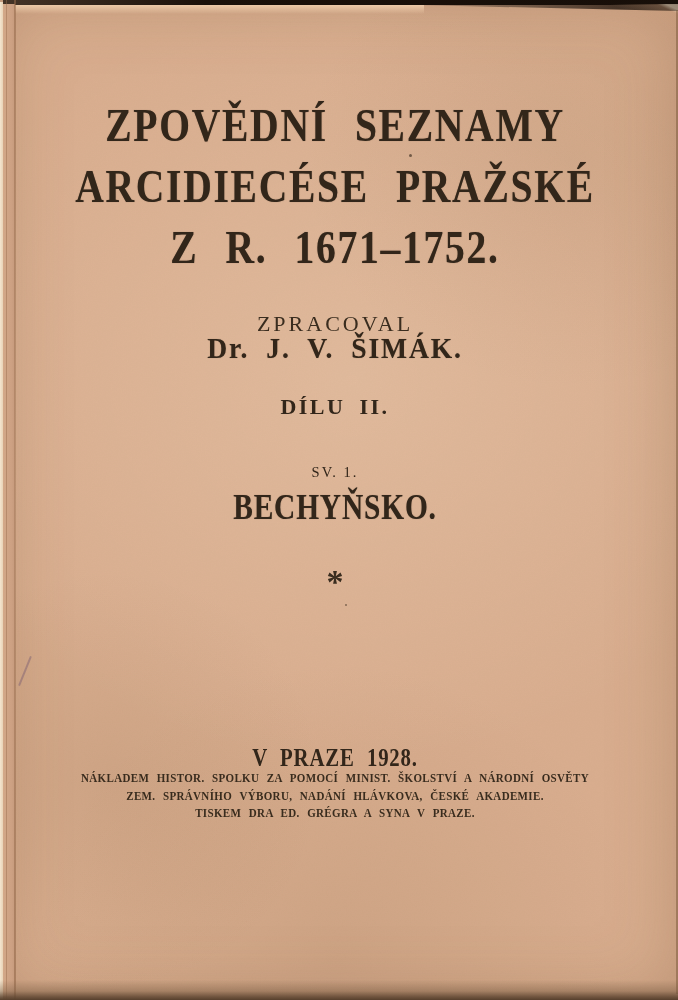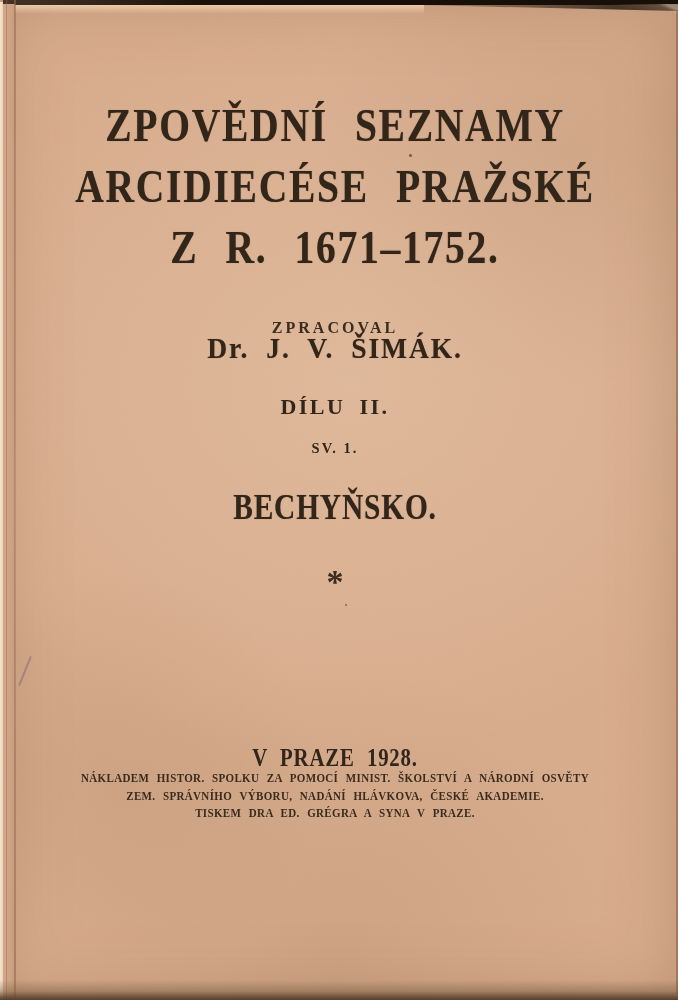--- a/index.html
+++ b/index.html
@@ -44,25 +44,25 @@
   .scratch{position:absolute;left:24px;top:655px;width:2px;height:32px;
     background:rgba(104,78,110,.38);transform:rotate(22deg);border-radius:2px;}
   .speck-1{position:absolute;left:409px;top:154px;width:3px;height:3px;background:rgba(60,44,30,.65);border-radius:50%;}
   .speck-2{position:absolute;left:345px;top:604px;width:2px;height:2px;background:rgba(60,44,30,.55);border-radius:50%;}
   
   .textblock{position:absolute;left:4px;right:12px;text-align:center;color:#32261a;}
   .t-line{transform:scaleX(.86);transform-origin:50% 50%;
     font-weight:bold;font-size:46px;line-height:61px;letter-spacing:2px;word-spacing:18px;
     text-shadow:0 0 1px rgba(50,38,26,.45);}
   .title{top:95px;}
-  .byline{top:311px;font-weight:bold;font-size:16px;letter-spacing:3px;word-spacing:4px;color:#3a2d1f;margin-top:8px;}
+  .byline{top:311px;font-weight:normal;font-size:22px;letter-spacing:3px;word-spacing:4px;color:#3a2d1f;}
   .author{top:332px;font-weight:bold;font-size:30px;line-height:32px;letter-spacing:2px;word-spacing:9px;
     transform:scaleX(.92);transform-origin:50% 0;text-shadow:0 0 1px rgba(50,38,26,.4);}
   .volume{top:394px;font-weight:bold;font-size:22px;letter-spacing:2.5px;word-spacing:6px;}
-  .issue{top:440px;font-weight:bold;font-size:14.5px;letter-spacing:2px;}
+  .issue{top:464px;font-weight:normal;font-size:14.5px;letter-spacing:2px;}
   .region{top:489px;font-weight:bold;font-size:35px;line-height:37px;letter-spacing:1px;
     transform:scaleX(.84);transform-origin:50% 0;text-shadow:0 0 1px rgba(50,38,26,.45);}
   .ornament{top:563px;font-size:34px;font-weight:bold;color:#3a2d1f;}
   .imprint-place{top:744px;font-weight:bold;font-size:26px;line-height:27px;letter-spacing:1px;word-spacing:8px;
     transform:scaleX(.80);transform-origin:50% 0;}
   .imprint{top:770px;font-weight:bold;font-size:12.5px;line-height:17.5px;letter-spacing:.4px;word-spacing:5px;
     color:#392c1e;transform:scaleX(.88);transform-origin:50% 0;}
 </style>
 </head>
 <body>

